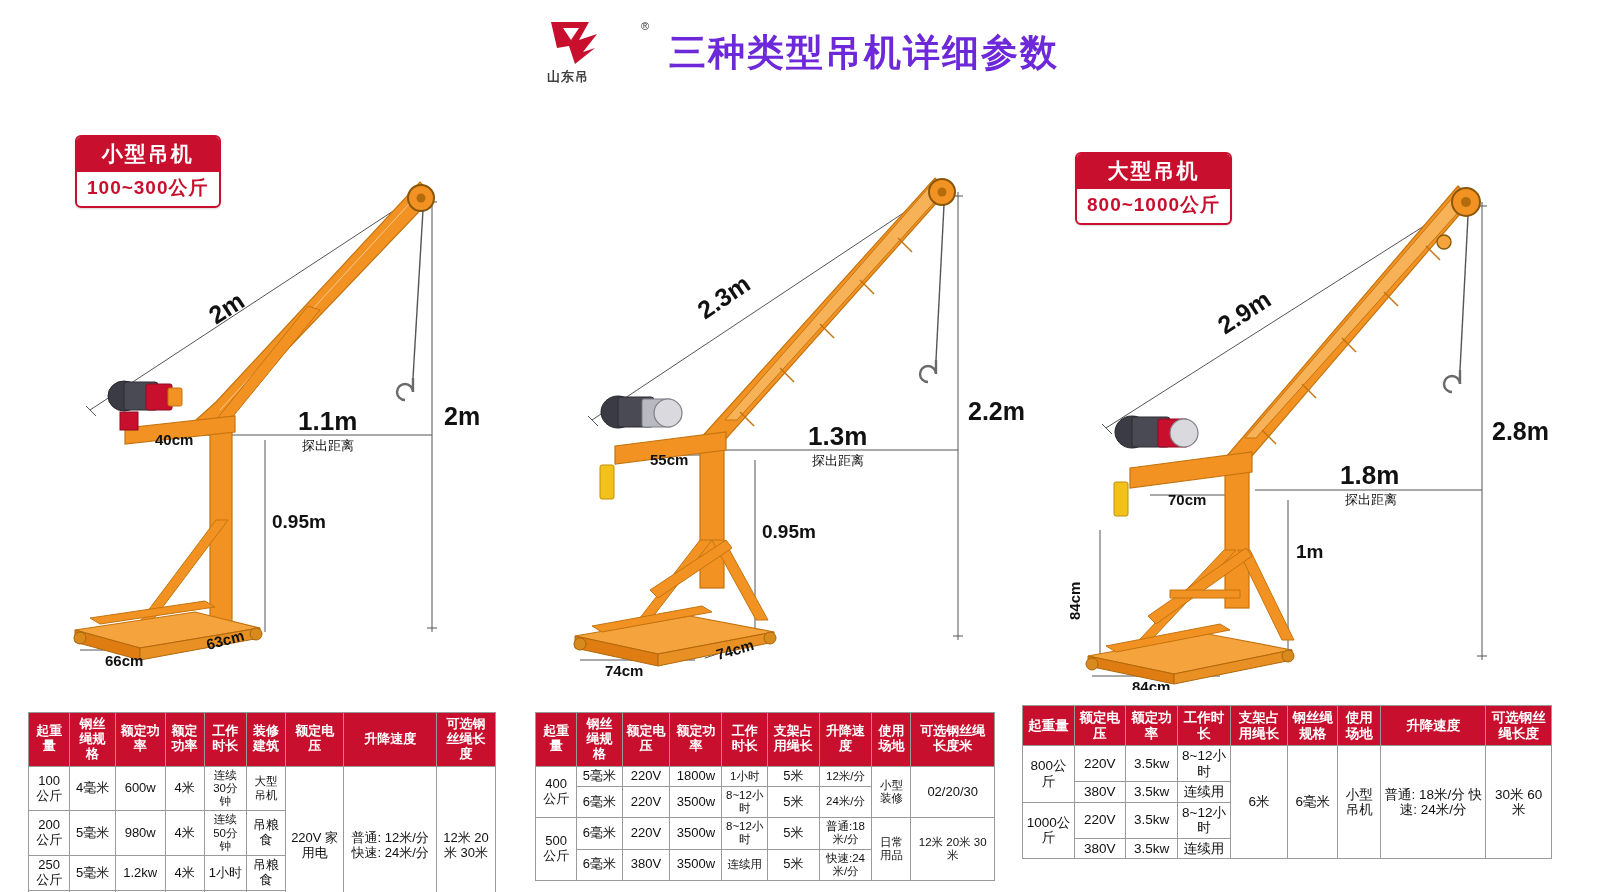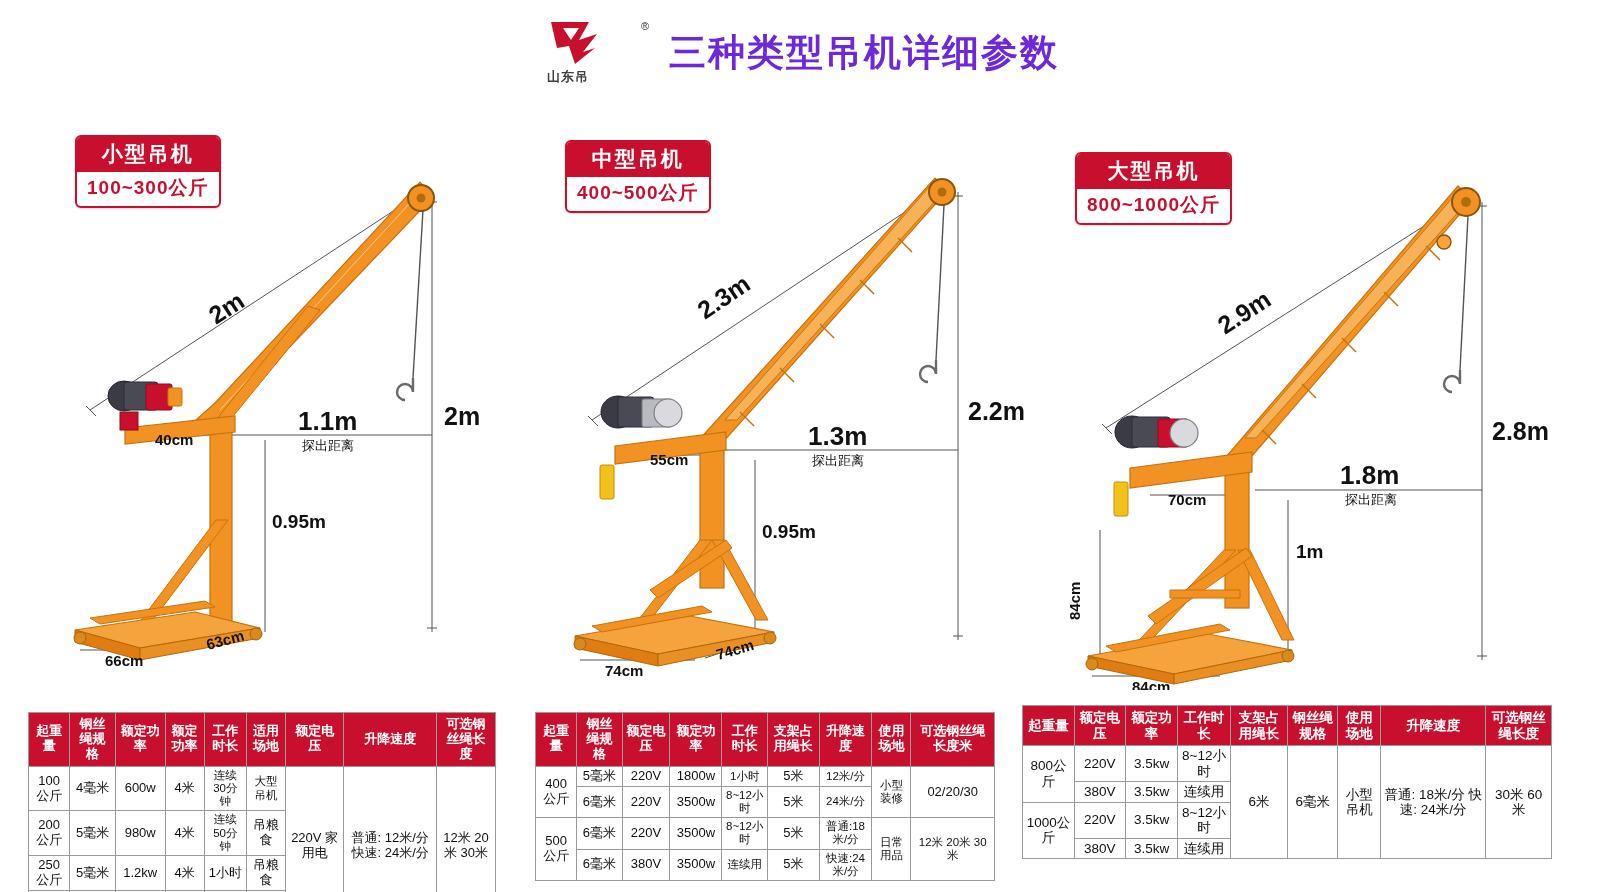--- a/index.html
+++ b/index.html
@@ -211,24 +211,20 @@
     <text x="135" y="325" font-size="15" font-weight="bold" fill="#111">40cm</text>
     <text x="278" y="310" font-size="26" font-weight="bold" fill="#111">1.1m</text>
     <text x="282" y="330" font-size="13" fill="#111">探出距离</text>
     <text x="252" y="408" font-size="19" font-weight="bold" fill="#111">0.95m</text>
     <text x="85" y="546" font-size="15" font-weight="bold" fill="#111">66cm</text>
     <text x="188" y="530" font-size="15" font-weight="bold" fill="#111" transform="rotate(-15 188 530)">63cm</text>
   </svg>
 </div>
 
 <div class="panel" id="panel-1">
-  <div class="badge" style="left:35px; top:20px;">
-    <div class="badge-top">中型吊机</div>
-    <div class="badge-bottom">400~500公斤</div>
-  </div>
 
   <svg class="crane-svg" width="500" height="570" viewBox="0 0 500 570">
     <g stroke="#555" stroke-width="1" fill="none">
       <line x1="62" y1="300" x2="408" y2="70"></line>
       <line x1="58" y1="296" x2="68" y2="306"></line>
       <line x1="404" y1="66" x2="414" y2="76"></line>
       <line x1="428" y1="72" x2="428" y2="520"></line>
       <line x1="423" y1="76" x2="433" y2="76"></line>
       <line x1="423" y1="516" x2="433" y2="516"></line>
       <line x1="190" y1="330" x2="428" y2="330"></line>
@@ -367,21 +363,21 @@
 </div>
 
 <table class="spec-table" id="table-0">
   <thead>
     <tr>
       <th>起重量</th>
       <th>钢丝绳规格</th>
       <th>额定功率</th>
       <th>额定功率</th>
       <th>工作时长</th>
-      <th>适用场地</th>
+      <th>装修建筑</th>
       <th>额定电压</th>
       <th>升降速度</th>
       <th>可选钢丝绳长度</th>
     </tr>
   </thead>
   <tbody>
     <tr>
       <td>100公斤</td>
       <td>4毫米</td>
       <td>600w</td>

